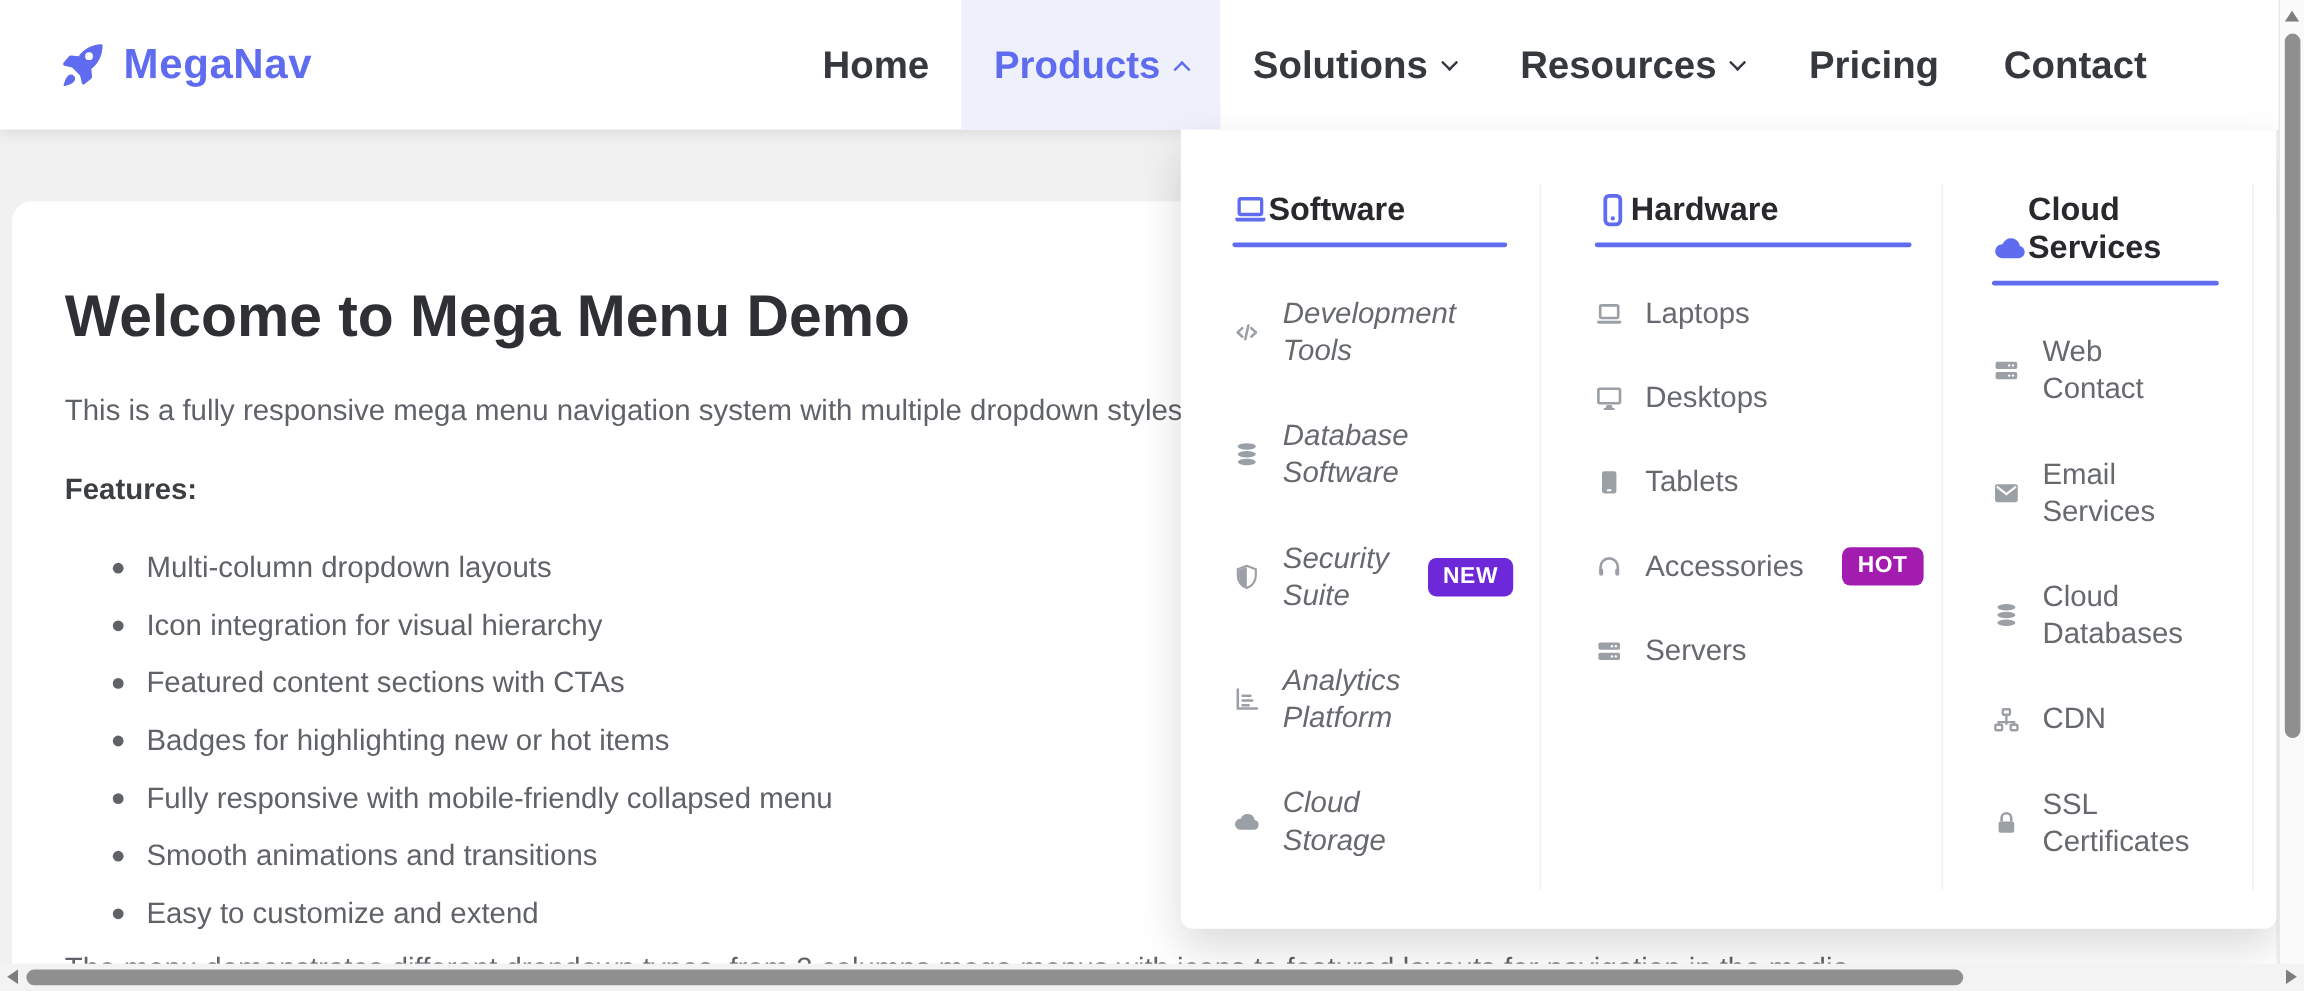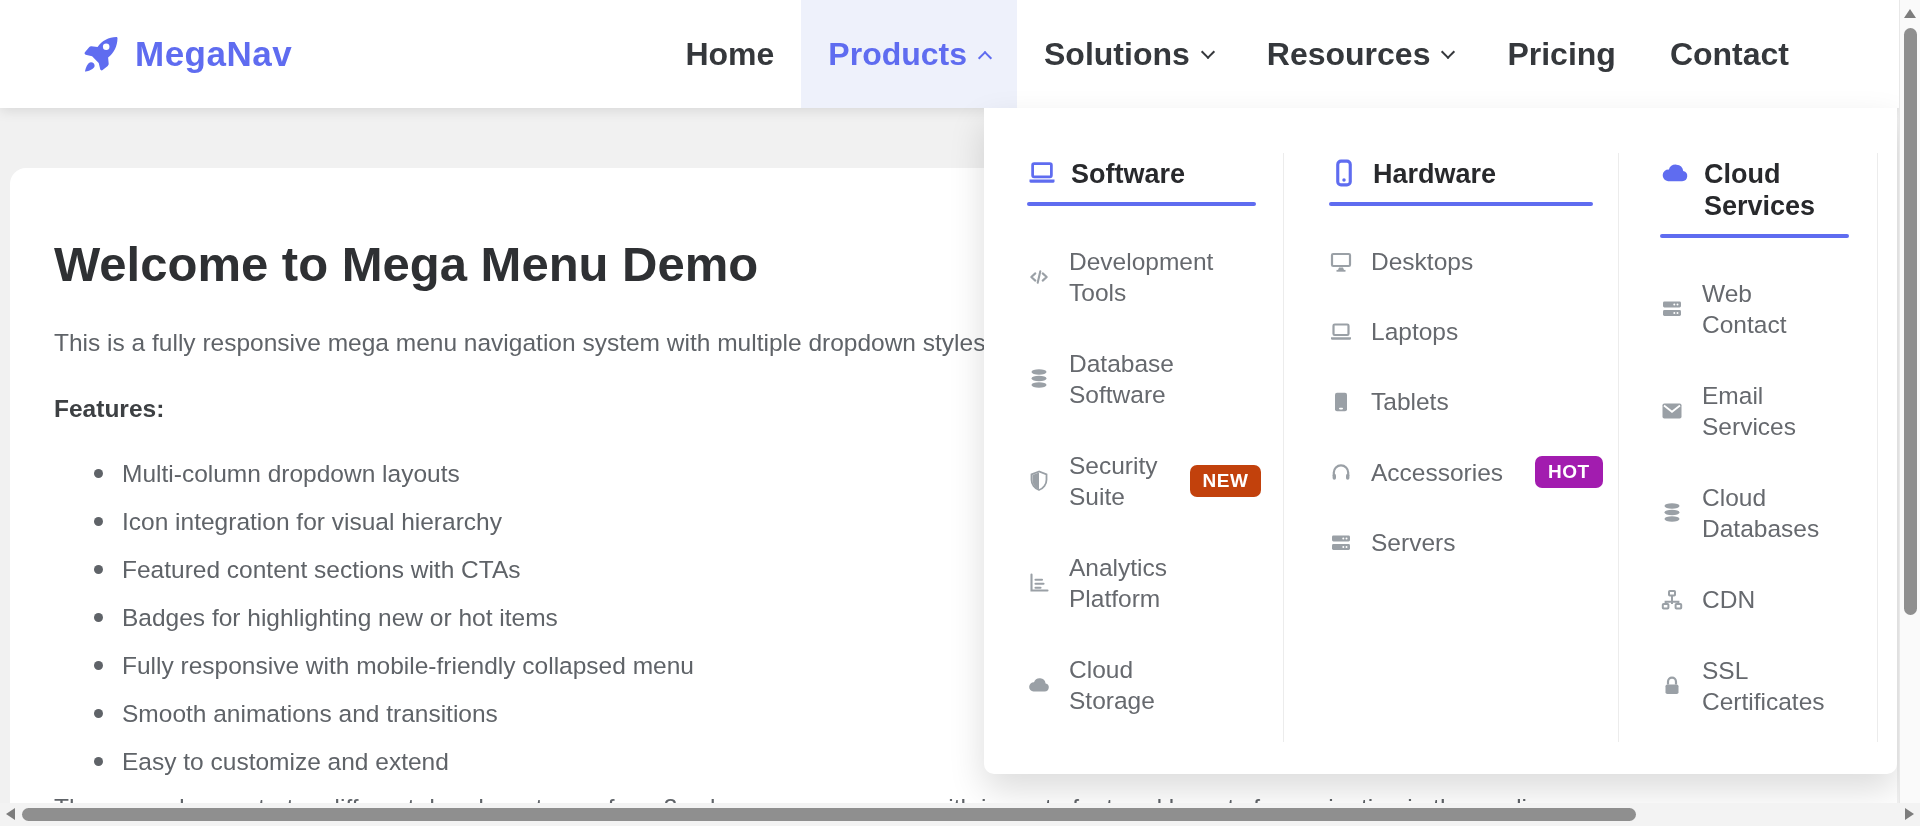--- a/index.html
+++ b/index.html
@@ -9,21 +9,21 @@
     background:#f1f1f1;
     position:relative;
     color:#333;
   }
 
   
   .navbar {
     position:absolute; top:0; left:0; width:1899px; height:108px;
     background:#ffffff; z-index:20;
     box-shadow:0 3px 12px rgba(0,0,0,.10);
-    display:flex; align-items:center;padding-left:32px;
+    display:flex; align-items:center;
   }
   .brand { display:flex; align-items:center; gap:13px; margin-left:44px; cursor:pointer; }
   .brand svg { width:46px; height:46px; color:#5f6cf0; }
   .brand-name { font-size:35px; font-weight:bold; color:#5f6cf0; letter-spacing:.5px; }
 
   .nav-items { margin-left:auto; margin-right:83px; display:flex; align-items:stretch; height:100%; }
   .nav-item {
     display:flex; align-items:center; padding:0 27px;
     font-size:32px; font-weight:600; color:#35383c; cursor:pointer; white-space:nowrap;
   }
@@ -63,31 +63,31 @@
     box-shadow:0 16px 36px rgba(0,0,0,.14);
     display:flex;
   }
   .mega-col { padding-top:50px; }
   .col-software { width:299px; padding-left:43px; padding-right:27px; }
   .col-hardware { width:334px; padding-left:45px; padding-right:25px; }
   .col-cloud    { width:259px; padding-left:41px; padding-right:28px; }
   .v-divider { width:1px; background:#ececec; margin:45px 0 32px 0; }
   .end-spacer { width:19px; }
 
-  .col-header { display:flex; align-items:flex-start; gap:14px; }
+  .col-header { display:flex; align-items:flex-end; }
   .col-header svg { width:30px; height:30px; color:#5f6cf0; flex:none; }
   .col-title { font-size:27px; font-weight:bold; color:#28292c; line-height:32px; }
   .col-underline { height:4px; background:#5f6cf0; border-radius:2px; margin-top:12px; }
   .col-items { margin-top:40px; }
 
   .menu-item { display:flex; align-items:center; gap:18px; margin-bottom:39px; cursor:pointer; }
   .mi-icon { flex:none; width:24px; height:24px; color:#9aa0a6; }
   .mi-icon svg { width:24px; height:24px; display:block; }
   .mi-label { font-size:24.5px; color:#66696e; line-height:31px; }
-  .col-software .mi-label { max-width:152px; }
+  .col-software .mi-label { max-width:152px;font-style:italic; }
   .col-cloud .mi-label { max-width:114px; }
   .col-software .menu-item, .col-cloud .menu-item { margin-bottom:40px; }
 
   .badge {
     flex:none; font-size:19px; font-weight:bold; color:#ffffff;
     padding:5px 13px; border-radius:7px; margin-left:14px; letter-spacing:.5px;
   }
 
   
   .vscroll {
@@ -209,21 +209,21 @@
         <span class="mi-label">Database Software</span>
       </div>
       <div class="menu-item">
         <span class="mi-icon">
           <svg viewBox="0 0 24 24">
             <path d="M12 2.5 4.5 5.3v5.4c0 4.6 3 8.9 7.5 10.3 4.5-1.4 7.5-5.7 7.5-10.3V5.3z" fill="none" stroke="currentColor" stroke-width="1.8"></path>
             <path d="M12 3.6v16.9c-4-1.5-6.5-5.3-6.5-9.8V6z" fill="currentColor"></path>
           </svg>
         </span>
         <span class="mi-label">Security Suite</span>
-        <span class="badge" style="background-color: #c2410c;">NEW</span>
+        <span class="badge" style="background-color: #6d28d9;">NEW</span>
       </div>
       <div class="menu-item">
         <span class="mi-icon">
           <svg viewBox="0 0 24 24" fill="none" stroke="currentColor" stroke-width="2.1" stroke-linecap="round">
             <path d="M4.5 3.5v16h16"></path>
               <path d="M8.5 8.7h6.5"></path>
               <path d="M8.5 12.7h8"></path>
               <path d="M8.5 16.7h5"></path>
           </svg>
         </span>
@@ -248,35 +248,35 @@
         <rect x="7" y="2.5" width="10" height="19" rx="2.6" fill="none" stroke="currentColor" stroke-width="2.5"></rect>
         <circle cx="12" cy="17.6" r="1.4" fill="currentColor"></circle>
       </svg>
       <span class="col-title">Hardware</span>
     </div>
     <div class="col-underline"></div>
     <div class="col-items">
       <div class="menu-item">
         <span class="mi-icon">
           <svg viewBox="0 0 24 24">
+            <rect x="4.5" y="4.5" width="15" height="10.5" rx="1.2" fill="none" stroke="currentColor" stroke-width="2.2"></rect>
+            <path d="M2 17.2h20v1.3a1.2 1.2 0 0 1-1.2 1.2H3.2A1.2 1.2 0 0 1 2 18.5z" fill="currentColor"></path>
+          </svg>
+        </span>
+        <span class="mi-label">Laptops</span>
+      </div>
+      <div class="menu-item">
+        <span class="mi-icon">
+          <svg viewBox="0 0 24 24">
             <rect x="3" y="4" width="18" height="12" rx="1.2" fill="none" stroke="currentColor" stroke-width="2.2"></rect>
             <path d="M10 17.5h4l1 2.5H9z" fill="currentColor"></path>
               <path d="M7.5 20.8h9" stroke="currentColor" stroke-width="1.8"></path>
           </svg>
         </span>
         <span class="mi-label">Desktops</span>
-      </div>
-      <div class="menu-item">
-        <span class="mi-icon">
-          <svg viewBox="0 0 24 24">
-            <rect x="4.5" y="4.5" width="15" height="10.5" rx="1.2" fill="none" stroke="currentColor" stroke-width="2.2"></rect>
-            <path d="M2 17.2h20v1.3a1.2 1.2 0 0 1-1.2 1.2H3.2A1.2 1.2 0 0 1 2 18.5z" fill="currentColor"></path>
-          </svg>
-        </span>
-        <span class="mi-label">Laptops</span>
       </div>
       <div class="menu-item">
         <span class="mi-icon">
           <svg viewBox="0 0 24 24">
             <rect x="6" y="2.8" width="12" height="18.4" rx="2" fill="currentColor"></rect>
             <rect x="10" y="17.8" width="4" height="1.6" rx="0.8" fill="#ffffff"></rect>
           </svg>
         </span>
         <span class="mi-label">Tablets</span>
       </div>

